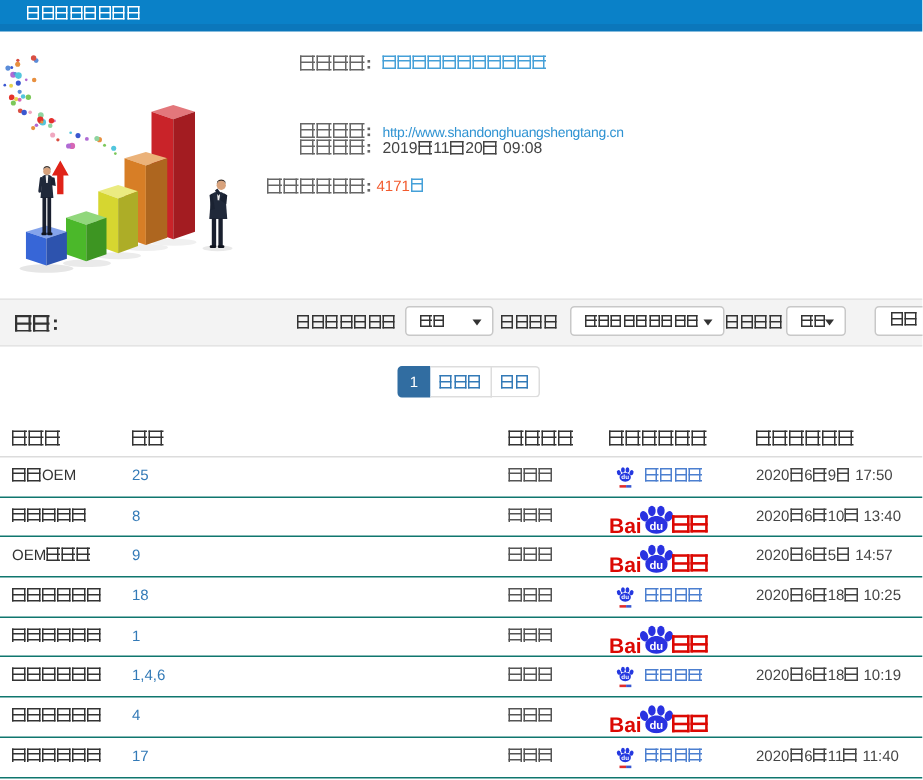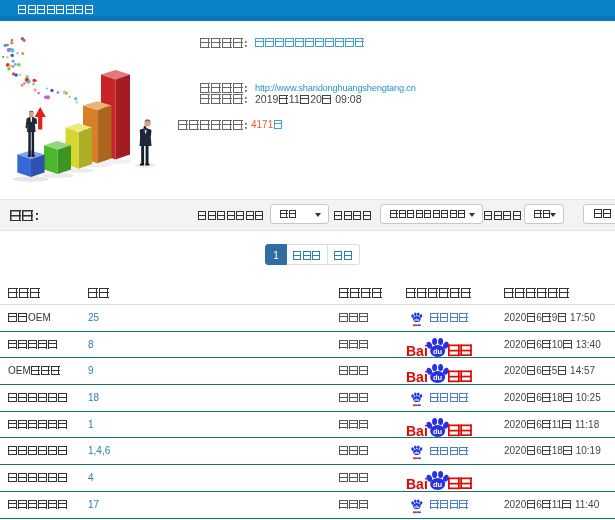--- a/index.html
+++ b/index.html
@@ -301,21 +301,20 @@
             <rect x="42" y="14.8" width="11.7" height="1.7" fill="#dc0903"></rect>
             <rect x="42" y="19.5" width="11.7" height="1.7" fill="#dc0903"></rect>
             <rect x="42" y="9.5" width="1.7" height="11.7" fill="#dc0903"></rect>
             <rect x="52.0" y="9.5" width="1.7" height="11.7" fill="#dc0903"></rect>
             <rect x="54.3" y="9.5" width="11.5" height="1.7" fill="#dc0903"></rect>
             <rect x="54.3" y="14.7" width="11.5" height="1.7" fill="#dc0903"></rect>
             <rect x="54.3" y="19.3" width="11.5" height="1.7" fill="#dc0903"></rect>
             <rect x="54.3" y="9.5" width="1.7" height="11.5" fill="#dc0903"></rect>
             <rect x="64.1" y="9.5" width="1.7" height="11.5" fill="#dc0903"></rect>
           </svg></span></span>
-      <span class="c5">2020<i class="g"></i>6<i class="g"></i>11<i class="g"></i> 11:18</span>
     </div>
     <div class="tr">
       <span class="c1"><i class="g"></i><i class="g"></i><i class="g"></i><i class="g"></i><i class="g"></i><i class="g"></i></span>
       <span class="c2">1,4,6</span>
       <span class="c3"><i class="g"></i><i class="g"></i><i class="g"></i></span>
       <span class="c4"><span class="eng-m"><svg width="23" height="18" viewBox="0 0 23 18" style="vertical-align:-6px">
             <g>
               <ellipse cx="6.6" cy="7.1" rx="1.3" ry="1.8" fill="#2438e0" transform="rotate(-22 6.6 7.1)"></ellipse>
               <ellipse cx="9.3" cy="5.3" rx="1.3" ry="1.8" fill="#2438e0"></ellipse>
               <ellipse cx="12.3" cy="5.3" rx="1.3" ry="1.8" fill="#2438e0"></ellipse>

